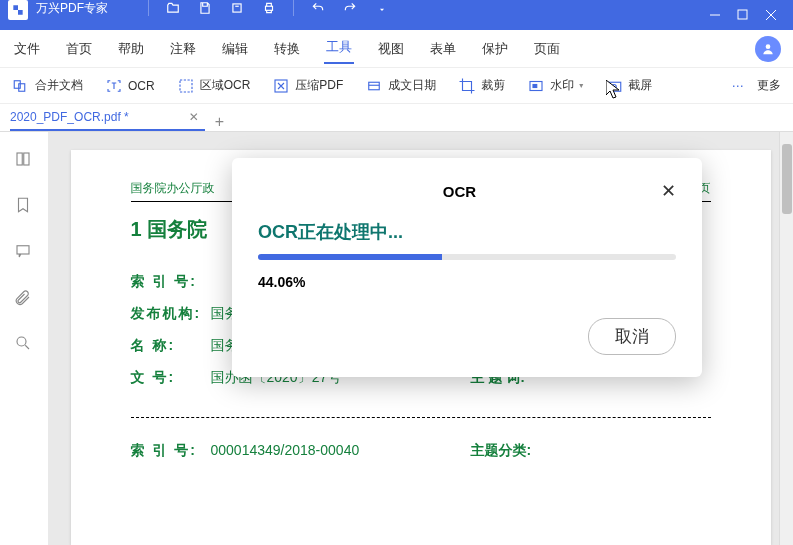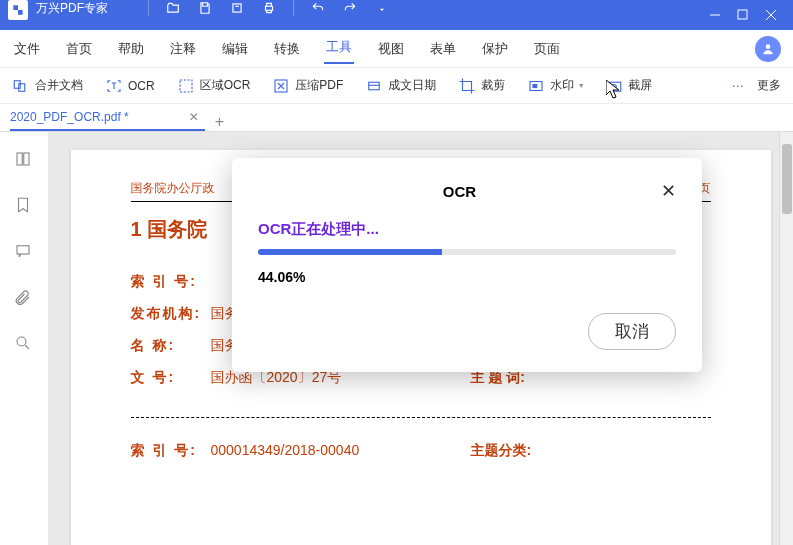--- a/index.html
+++ b/index.html
@@ -31,37 +31,37 @@
   .tabbar .tab { height: 100%; display: flex; align-items: center; font-size: 12px; color: #4169e1; border-bottom: 2px solid #4169e1; margin-left: 10px; gap: 60px; }
   .tabbar .tab .close { margin-right: 6px; color: #888; cursor: pointer; }
   .tabbar .addtab { margin-left: 10px; color: #888; cursor: pointer; font-size: 16px; }
 
   .workarea { display: flex; height: calc(545px - 30px - 38px - 36px - 28px); }
   .sidebar { width: 48px; background: #fff; display: flex; flex-direction: column; align-items: center; padding-top: 18px; gap: 26px; }
   .sidebar .sicon { width: 20px; height: 20px; cursor: pointer; }
   .sidebar .sicon svg { stroke: #888; fill: none; }
 
   .page-container { flex: 1; background: #e9e9e9; padding: 18px 18px 0 18px; overflow: hidden; position: relative; display:flex; justify-content:center;}
-  .page { width: 700px; background: #fff; box-shadow: 0 1px 3px rgba(0,0,0,0.15); padding: 30px 60px; font-size: 13px; color: #c2410c; }
+  .page { width: 700px; background: #fff; box-shadow: 0 1px 3px rgba(0,0,0,0.15); padding: 30px 60px; font-size: 13px; color: #15803d; }
   .page .doc-header { display: flex; justify-content: space-between; font-size: 12px; border-bottom: 1px solid #000; padding-bottom: 4px; margin-bottom: 14px; }
   .page .doc-title { font-size: 20px; font-weight: bold; margin-bottom: 30px; }
   .page .info-row { display: flex; margin-bottom: 14px; font-size: 14px; }
   .page .info-row .label { width: 80px; font-weight: bold; letter-spacing: 2px;}
   .page .info-row .cell1 { width: 260px; }
   .page .info-row .label2 { width: 80px; font-weight: bold; }
   .page .divider-dashed { border-top: 1px dashed #000; margin: 30px 0 24px 0; }
 
   .vscroll { position: absolute; right: 0; top: 132px; bottom: 0; width: 14px; background: #f0f0f0; border-left: 1px solid #ddd; }
   .vscroll .thumb { position: absolute; left: 2px; width: 10px; top: 12px; height: 70px; background: #c0c0c0; border-radius: 3px; cursor: pointer; }
 
   .modal { position: absolute; left: 232px; top: 158px; width: 470px; background: #fff; border-radius: 6px; box-shadow: 0 6px 28px rgba(0,0,0,0.25); padding: 22px 26px; z-index: 100; }
   .modal .mheader { display: flex; align-items: center; margin-bottom: 18px; }
   .modal .mtitle { flex: 1; text-align: center; font-size: 15px; font-weight: bold; color: #000; }
   .modal .mclose { cursor: pointer; font-size: 18px; color: #333; }
-  .modal .status { font-weight: bold; font-size: 15px; color: #6d28d9; margin-bottom: 10px; }
+  .modal .status { font-weight: bold; font-size: 18px; color: #0f766e; margin-bottom: 10px; }
   .modal .progress-bar { width: 100%; height: 6px; background: #e6e6e6; border-radius: 3px; overflow: hidden; margin-bottom: 14px; }
   .modal .progress-fill { height: 100%; background: #4169e1; width: 44.06%; }
   .modal .percent { font-weight: bold; font-size: 14px; color: #000; margin-bottom: 28px; }
   .modal .mfooter { display: flex; justify-content: flex-end; }
   .modal .cancel-btn { border: 1px solid #bbb; background: #fff; color: #333; font-size: 17px; padding: 6px 26px; border-radius: 18px; cursor: pointer; }
   
   .cursor-arrow { position:absolute; left:606px; top:80px; z-index:200; }
 </style>
 </head>
 <body>

